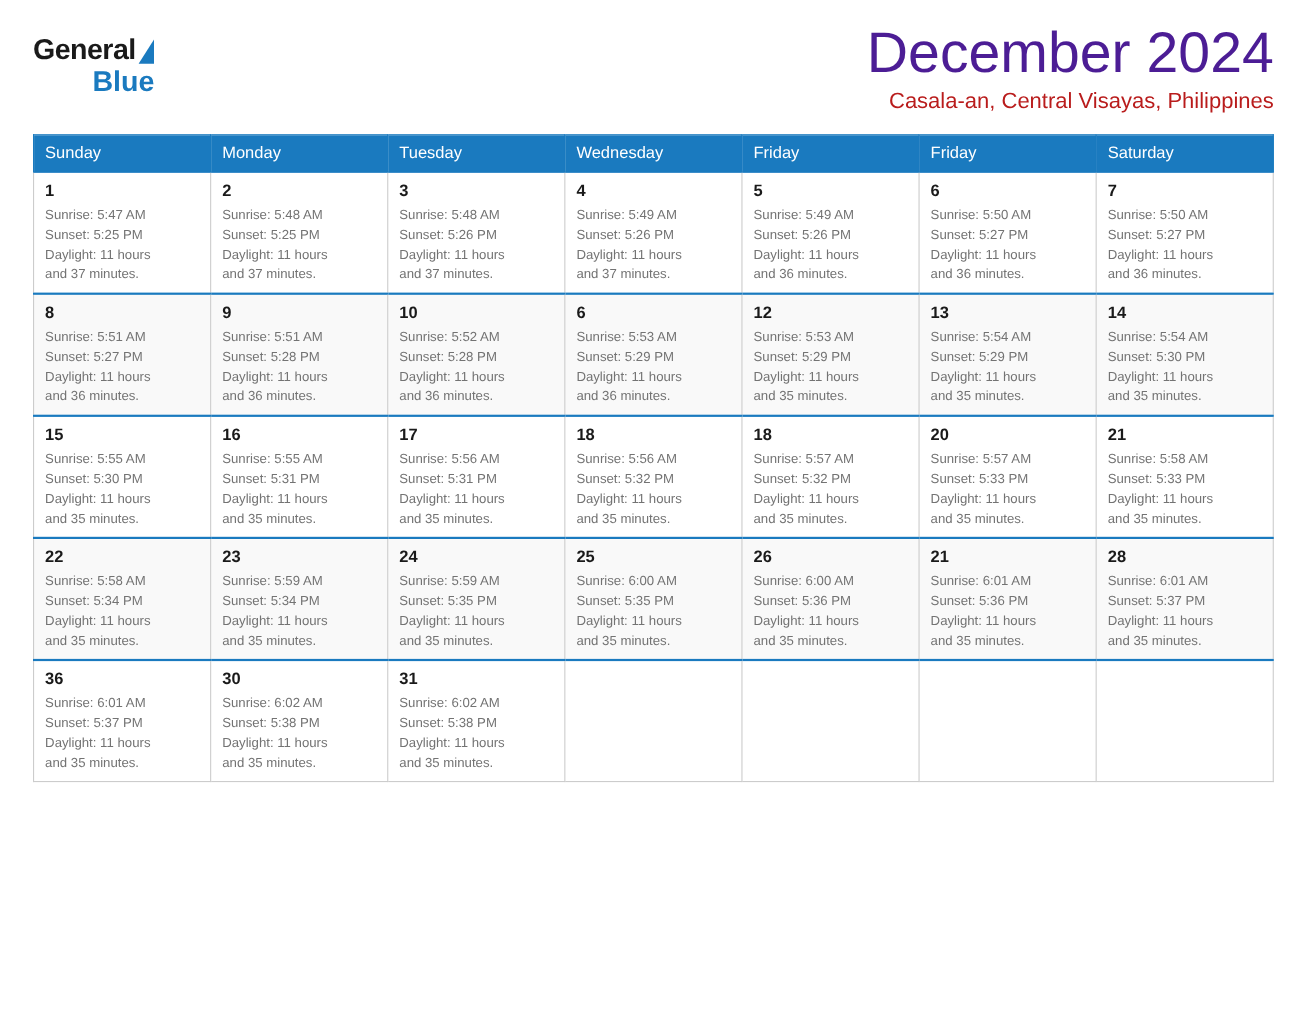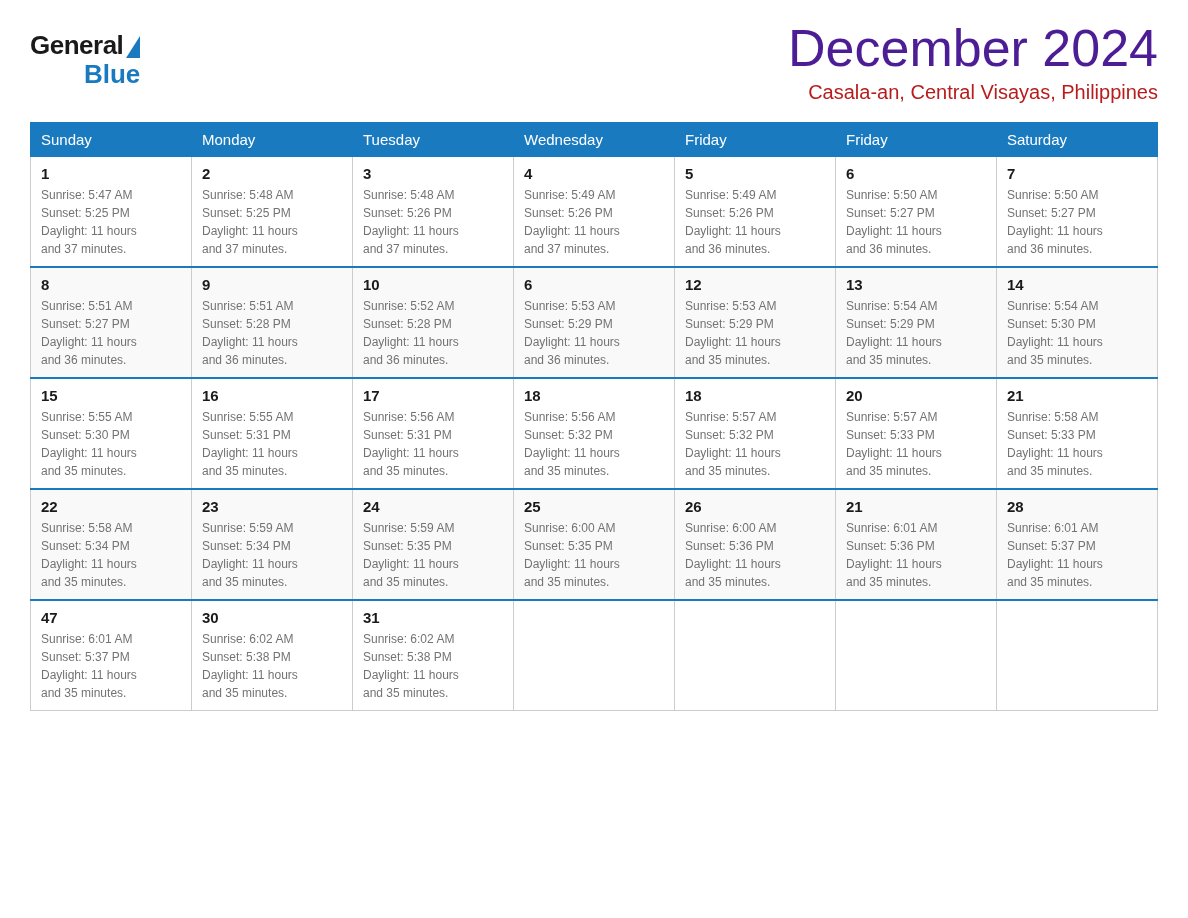--- a/index.html
+++ b/index.html
@@ -255,21 +255,21 @@
           <span class="day-number">21</span>
           <div class="day-info">Sunrise: 6:01 AM<br>Sunset: 5:36 PM<br>Daylight: 11 hours<br>and 35 minutes.</div>
         </td>
         <td>
           <span class="day-number">28</span>
           <div class="day-info">Sunrise: 6:01 AM<br>Sunset: 5:37 PM<br>Daylight: 11 hours<br>and 35 minutes.</div>
         </td>
       </tr>
       <tr class="row-divider">
         <td>
-          <span class="day-number">47</span>
+          <span class="day-number">36</span>
           <div class="day-info">Sunrise: 6:01 AM<br>Sunset: 5:37 PM<br>Daylight: 11 hours<br>and 35 minutes.</div>
         </td>
         <td>
           <span class="day-number">30</span>
           <div class="day-info">Sunrise: 6:02 AM<br>Sunset: 5:38 PM<br>Daylight: 11 hours<br>and 35 minutes.</div>
         </td>
         <td>
           <span class="day-number">31</span>
           <div class="day-info">Sunrise: 6:02 AM<br>Sunset: 5:38 PM<br>Daylight: 11 hours<br>and 35 minutes.</div>
         </td>

